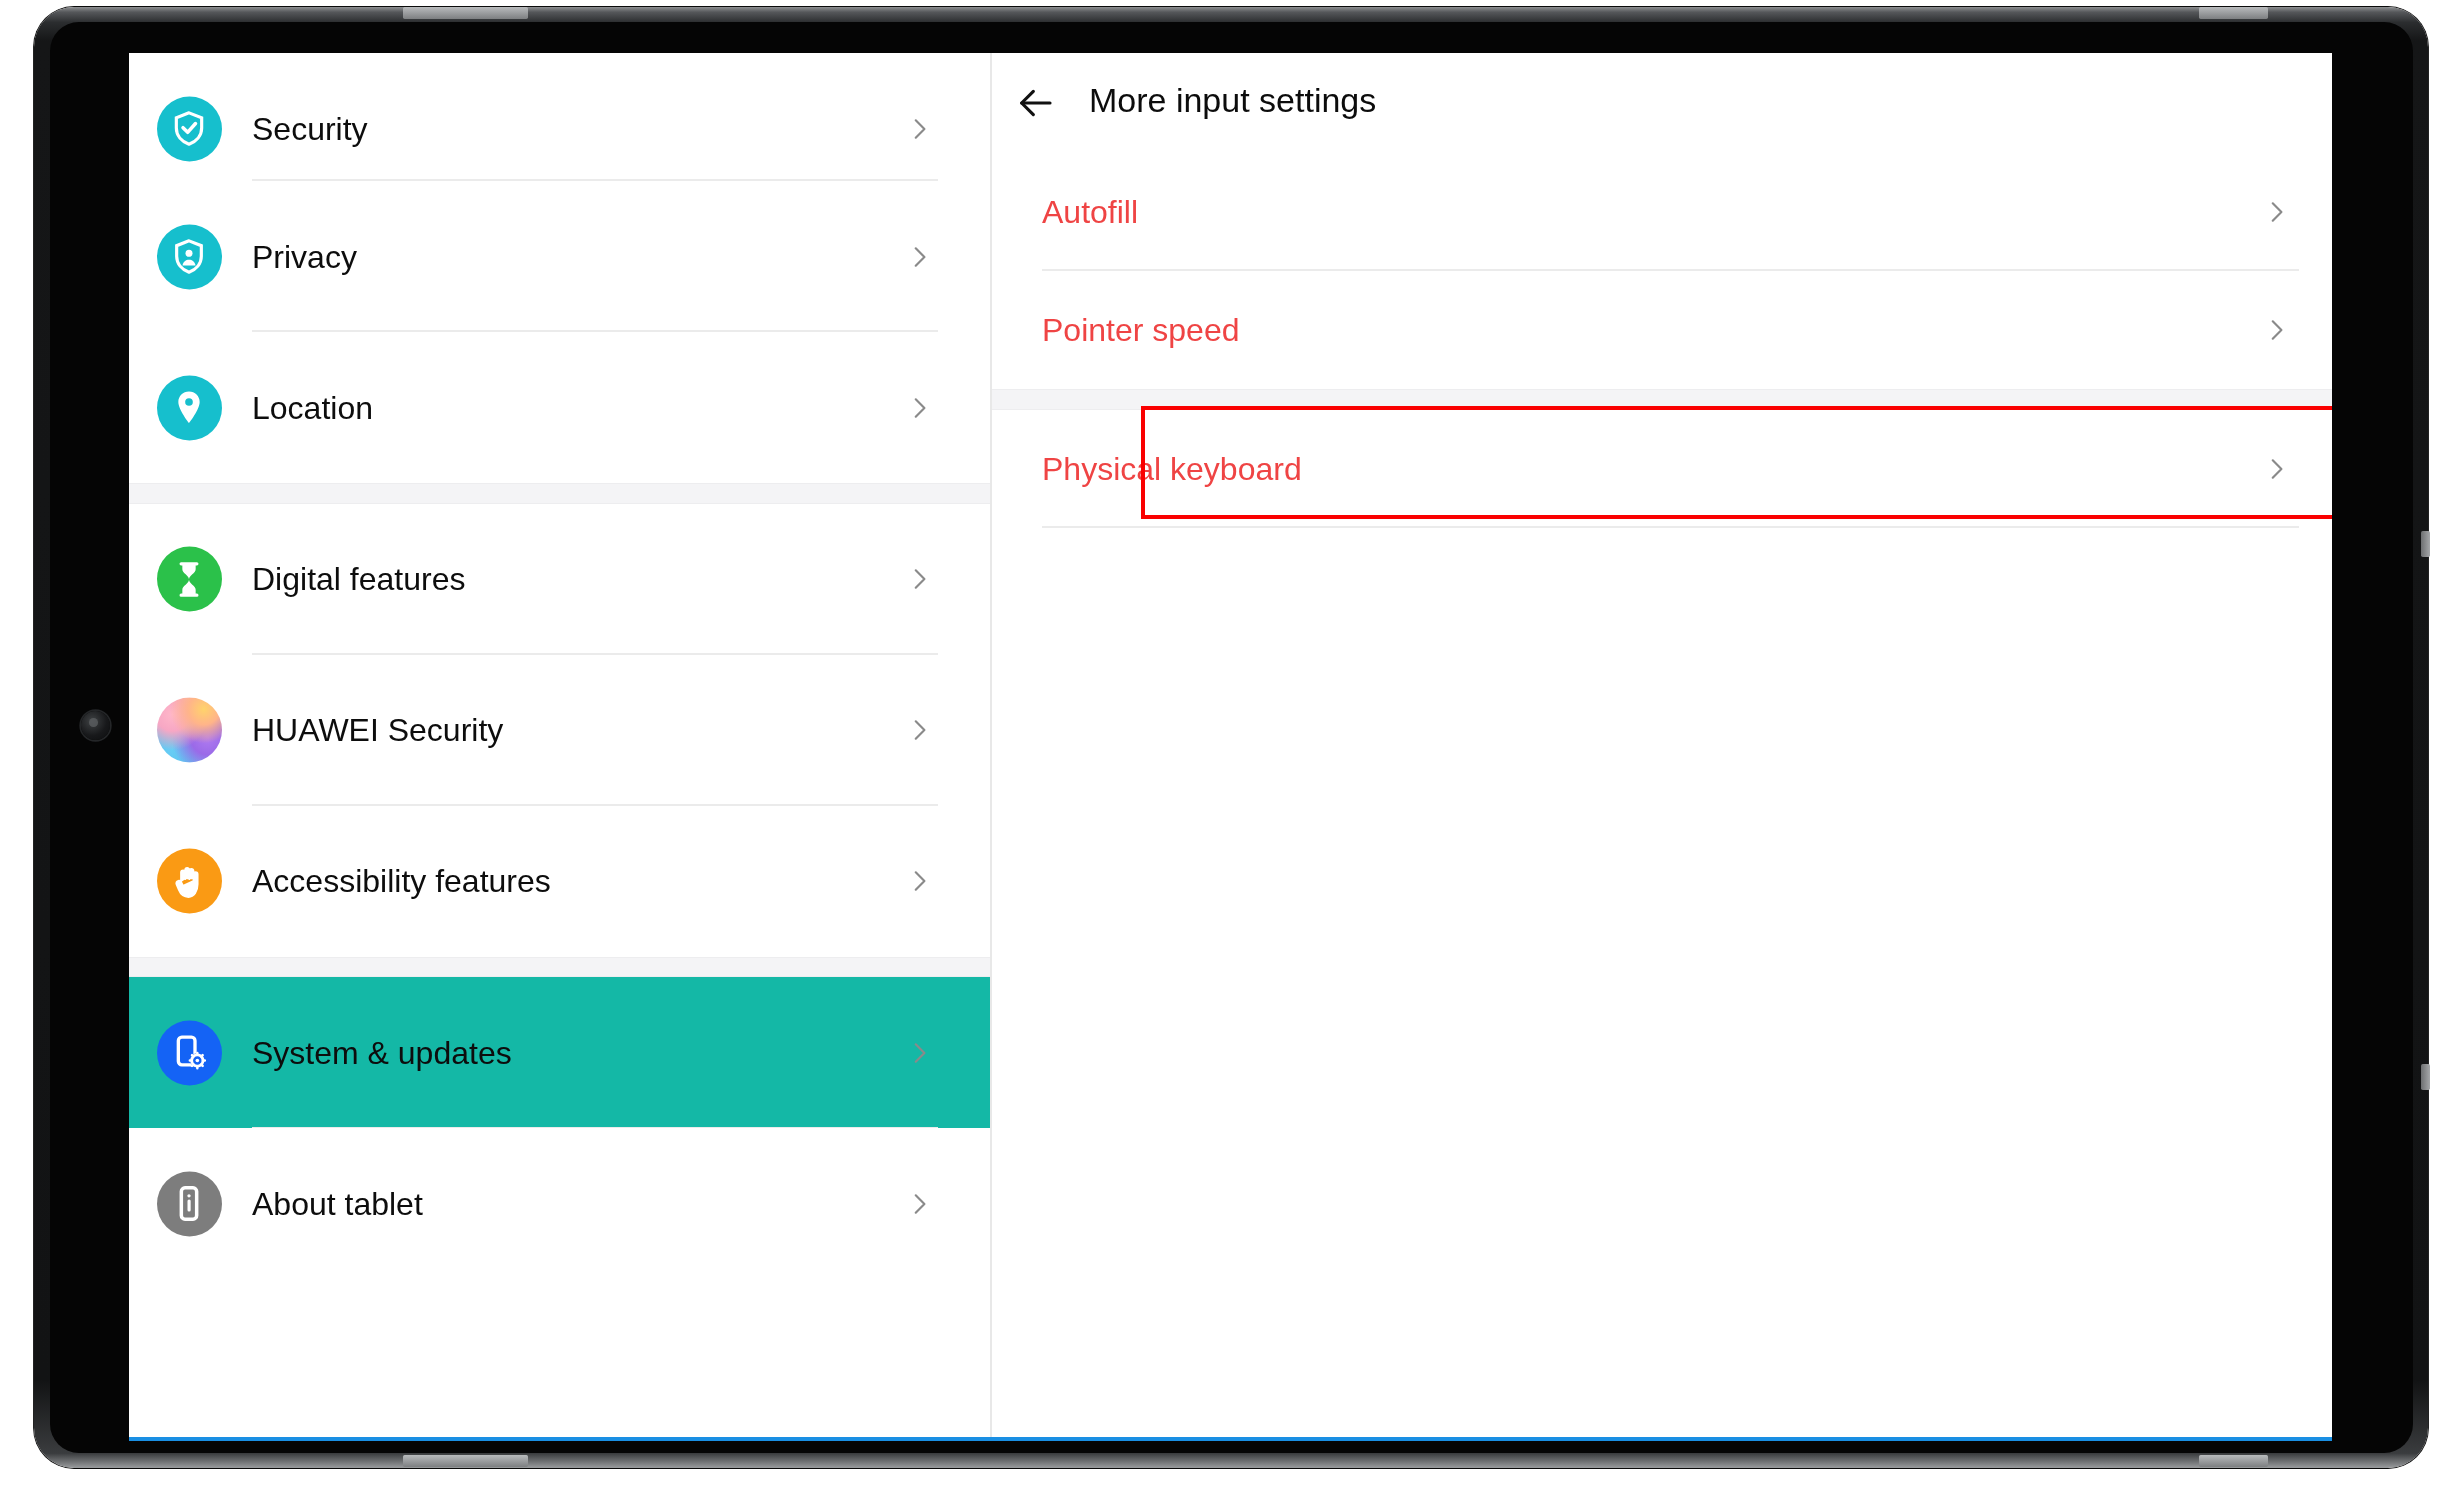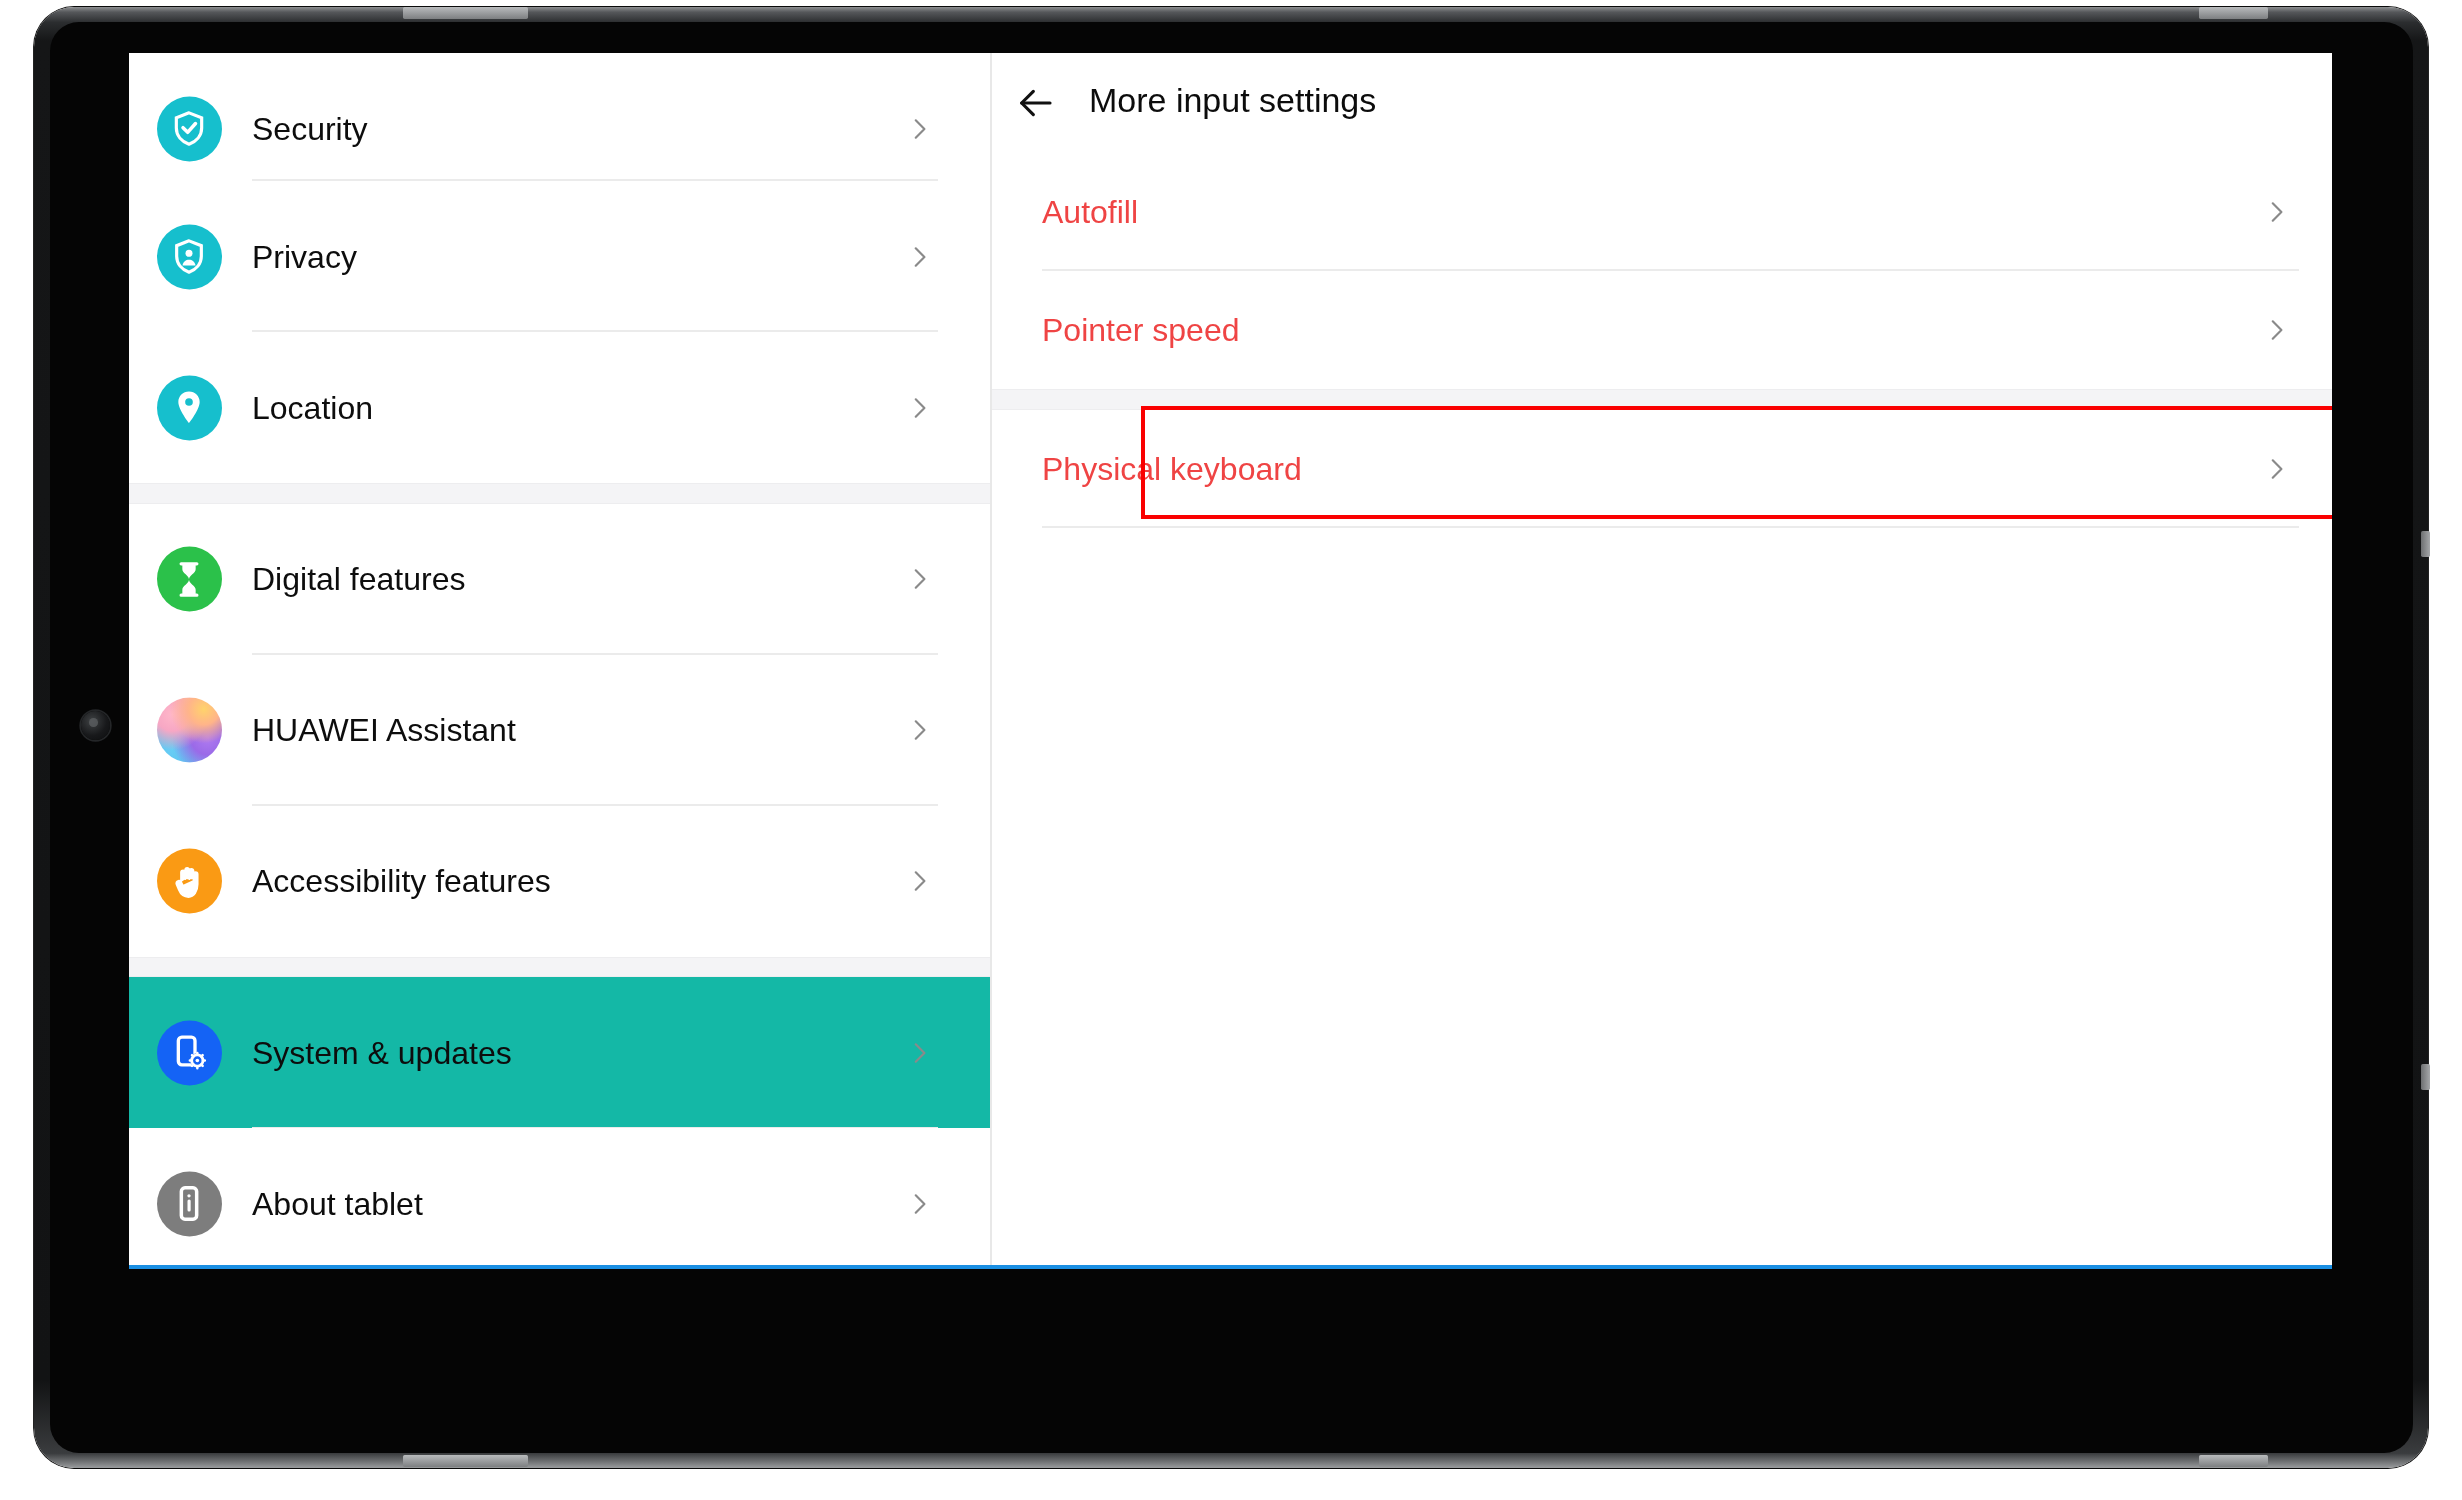--- a/index.html
+++ b/index.html
@@ -53,21 +53,21 @@
   .camera-glint {
     position: absolute; left: 55px; top: 718px;
     width: 8.6px; height: 8.6px; border-radius: 50%;
     background: #5d6063; opacity: .75;
   }
 
   
   #screen {
     position: absolute;
     left: 129px; top: 53px;
-    width: 2203px; height: 1216px;
+    width: 2203px; height: 1388px;
     background: #ffffff;
     overflow: hidden;
   }
   .screen-bottom-line {
     position: absolute; left: 0; bottom: 0;
     width: 100%; height: 4.3px; background: #1a8fe3;
   }
 
   
   #sidebar {
@@ -286,21 +286,21 @@
           <div class="nav-label">Digital features</div>
           <div class="nav-chevron">
             <svg viewBox="0 0 24 24" fill="none" stroke="#8a8a8a" stroke-width="2" stroke-linecap="round" stroke-linejoin="round">
               <polyline points="9,4 17,12 9,20"></polyline>
             </svg>
           </div>
           <div class="row-divider"></div>
         </div>
         <div class="nav-row">
           <div class="nav-icon" style="background: radial-gradient(circle at 72% 18%, rgb(255, 211, 107) 0%, rgb(255, 180, 138) 22%, rgba(255, 180, 138, 0) 48%), radial-gradient(circle at 24% 26%, rgb(255, 183, 201) 0%, rgb(247, 167, 196) 24%, rgba(247, 167, 196, 0) 52%), radial-gradient(circle at 78% 62%, rgb(176, 123, 240) 0%, rgb(154, 106, 232) 26%, rgba(154, 106, 232, 0) 56%), radial-gradient(circle at 22% 80%, rgb(103, 205, 245) 0%, rgb(95, 195, 240) 30%, rgba(95, 195, 240, 0) 60%), linear-gradient(150deg, rgb(255, 217, 160) 0%, rgb(242, 168, 196) 32%, rgb(169, 140, 240) 62%, rgb(111, 205, 242) 100%);"></div>
-          <div class="nav-label">HUAWEI Assistant</div>
+          <div class="nav-label">HUAWEI Security</div>
           <div class="nav-chevron">
             <svg viewBox="0 0 24 24" fill="none" stroke="#8a8a8a" stroke-width="2" stroke-linecap="round" stroke-linejoin="round">
               <polyline points="9,4 17,12 9,20"></polyline>
             </svg>
           </div>
           <div class="row-divider"></div>
         </div>
         <div class="nav-row">
           <div class="nav-icon" style="background: rgb(250, 154, 20);">
             <svg viewBox="0 0 24 24" fill="none">

